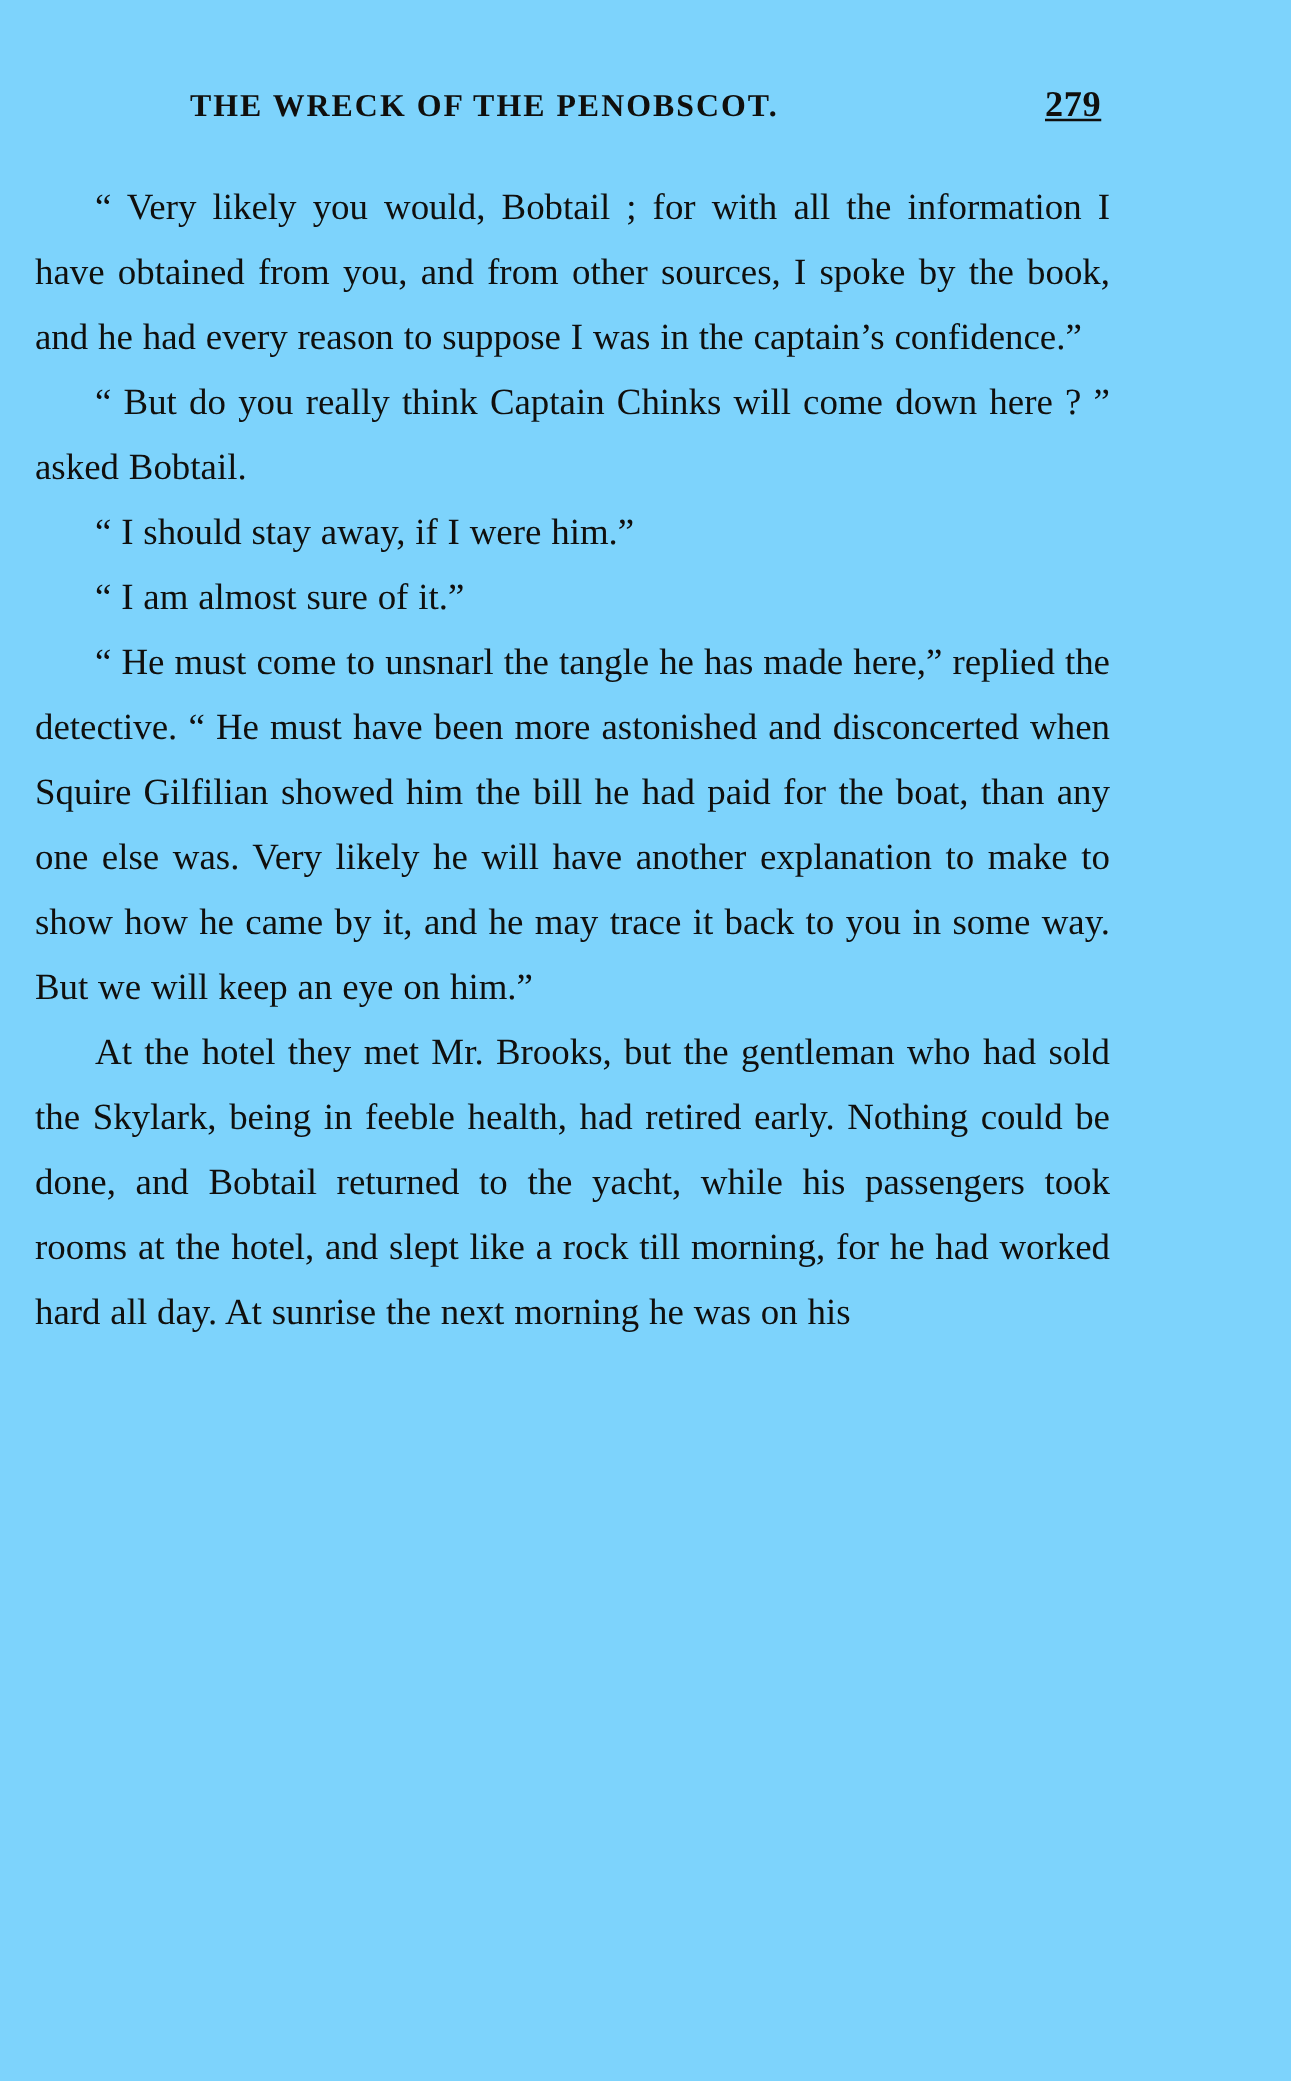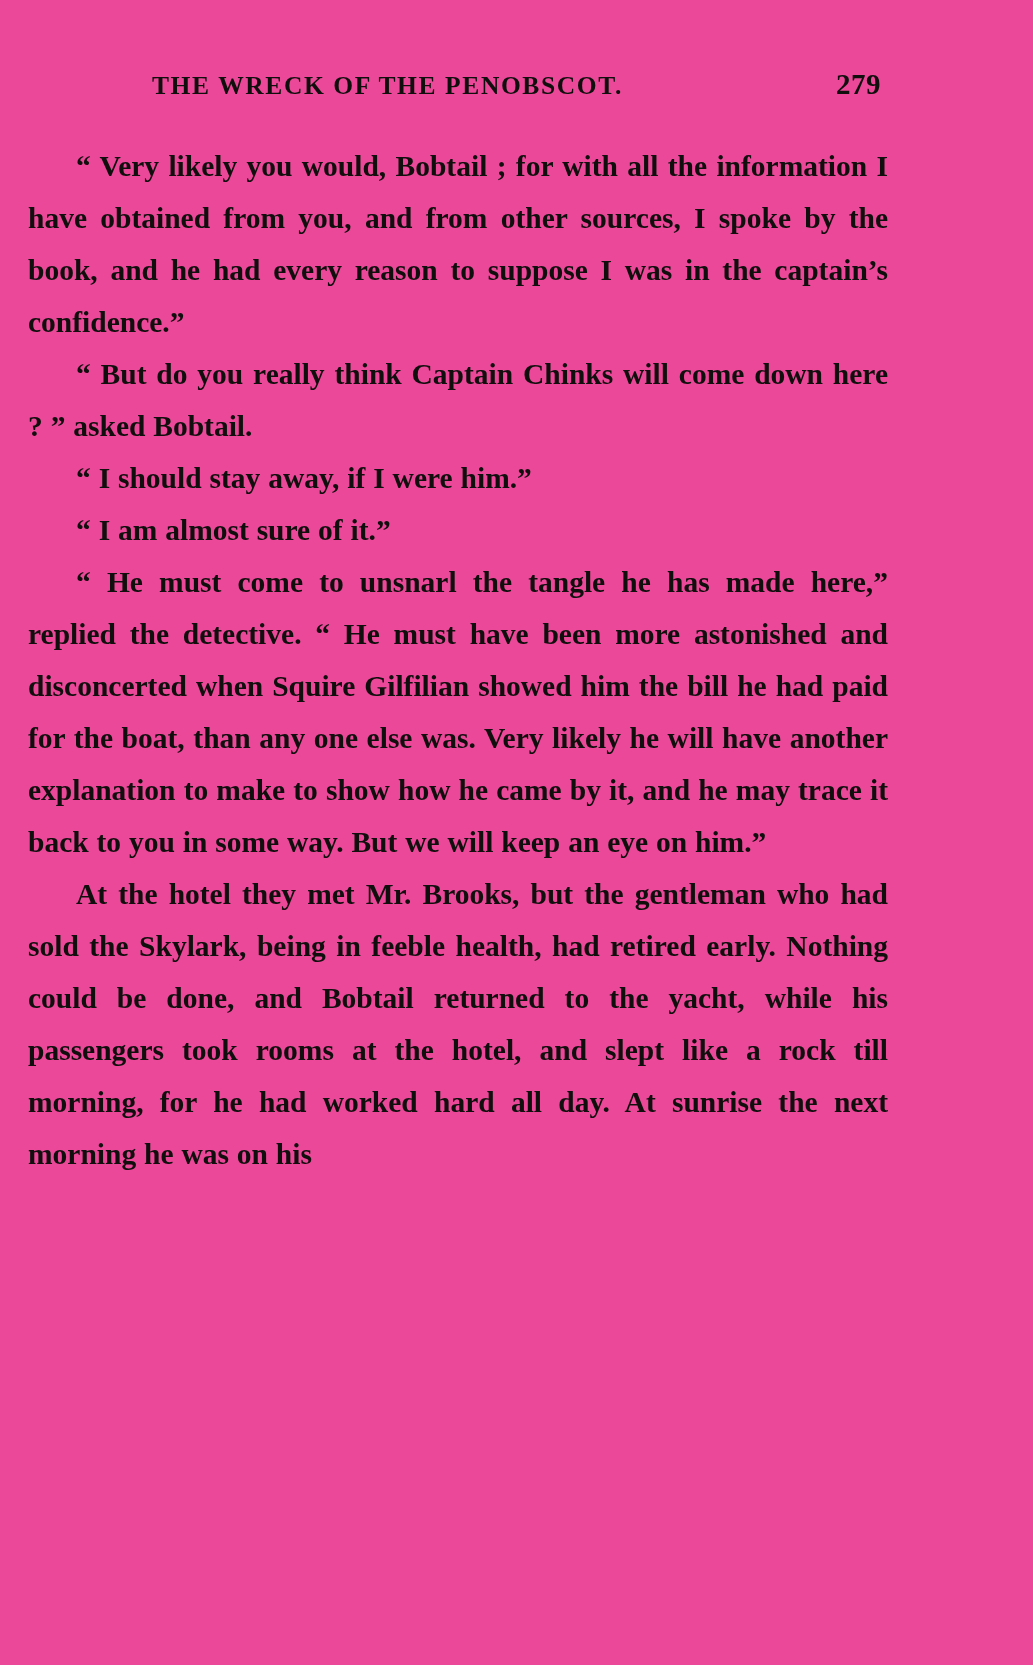--- a/index.html
+++ b/index.html
@@ -13,21 +13,21 @@
     font-family: "Liberation Serif", serif;
     color: #100f0d;
     overflow: hidden;
   }
   .page {
     position: relative;
     width: 1033px;
     height: 1665px;
     box-sizing: border-box;
     padding: 0;
-    background: #ec4899;
+    background: #7dd3fc;
   }
   .running-head {
     position: absolute;
     top: 68px;
     left: 152px;
     width: 729px;
     display: flex;
     align-items: baseline;
     justify-content: space-between;
   }
@@ -37,27 +37,27 @@
     font-size: 25.5px;
     letter-spacing: 1.6px;
     white-space: nowrap;
     text-transform: uppercase;
   }
   .head-folio {
     font-family: "Liberation Serif", serif;
     font-weight: bold;
     font-size: 29px;
     letter-spacing: 0.5px;
+    text-decoration: underline;
   }
   .body-text {
     position: absolute;
     top: 140px;
     left: 28px;
     width: 860px;
-    font-weight: bold;
   }
   p.para {
     margin: 0;
     font-size: 29.5px;
     line-height: 52px;
     text-align: justify;
     text-justify: inter-word;
     text-indent: 48px;
     word-spacing: 0.5px;
   }

